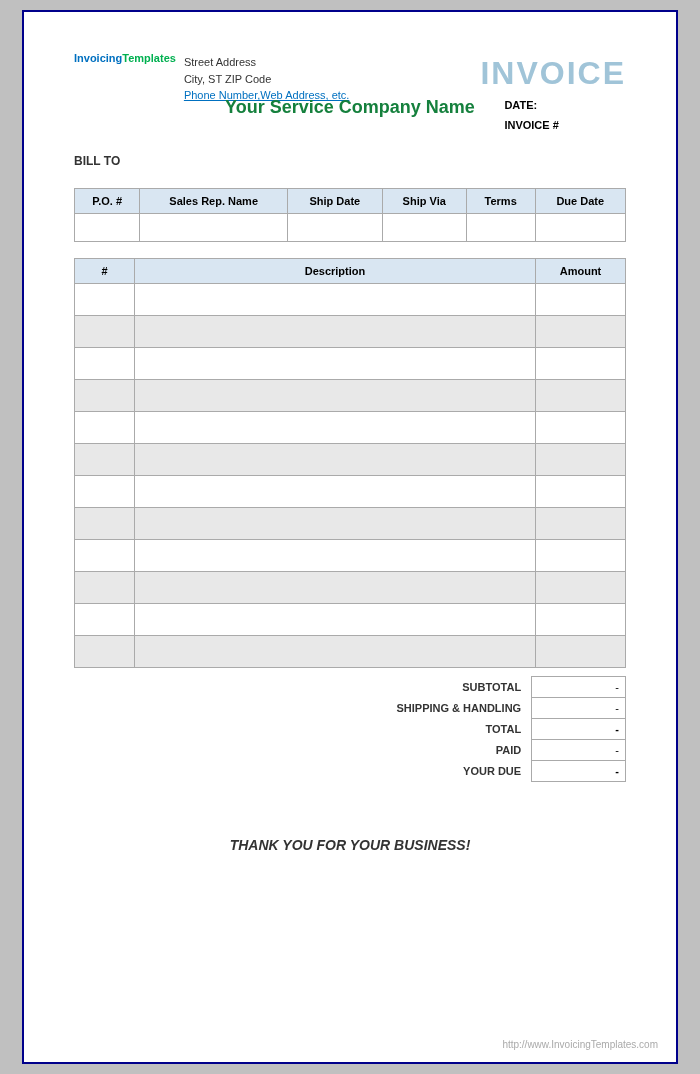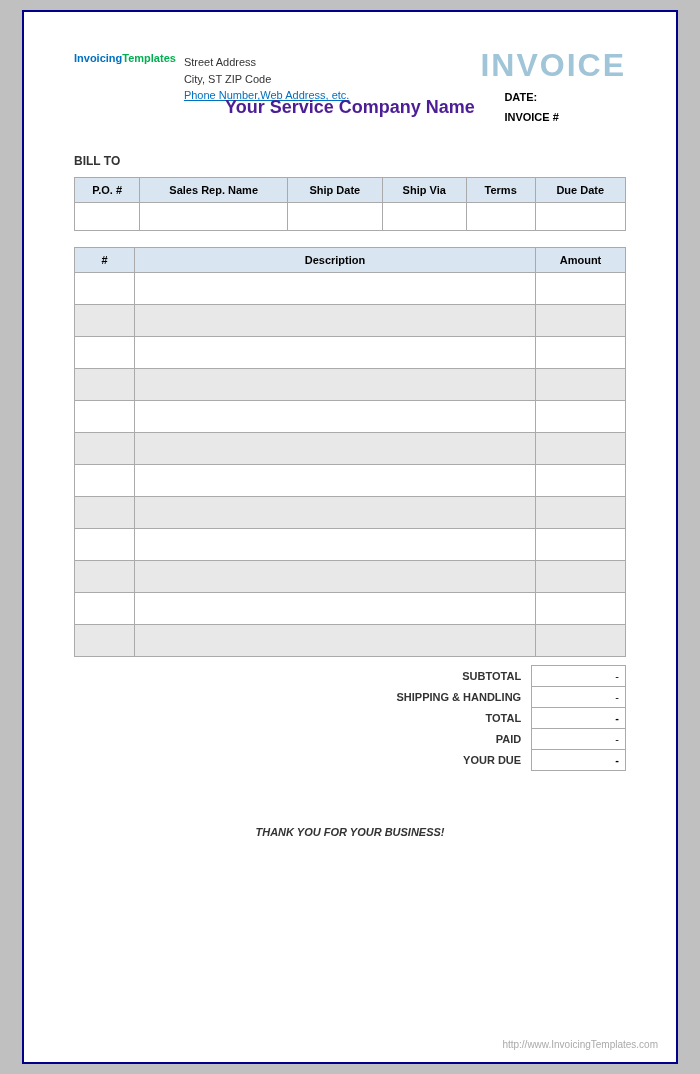--- a/index.html
+++ b/index.html
@@ -28,21 +28,21 @@
     }
     .logo-text {
       font-size: 11px;
       font-weight: bold;
     }
     .logo-invoicing { color: #0070c0; }
     .logo-templates { color: #00b050; }
     .company-name {
       font-size: 18px;
       font-weight: bold;
-      color: #4c1d95;
+      color: #15803d;
       text-align: center;
       position: absolute;
       left: 50%;
       transform: translateX(-50%);
       top: 45px;
       white-space: nowrap;
     }
     .company-address {
       font-size: 11px;
       color: #333;
@@ -57,21 +57,21 @@
       font-size: 32px;
       font-weight: bold;
       color: #a0c4d8;
       letter-spacing: 2px;
       text-align: right;
       margin-top: -5px;
     }
     
     .bill-to-section {
       margin-top: 50px;
-      margin-bottom: 9px;
+      margin-bottom: 20px;
     }
     .bill-to-label {
       font-size: 12px;
       font-weight: bold;
       color: #333;
     }
     
     .info-table {
       width: 100%;
       border-collapse: collapse;
@@ -163,21 +163,21 @@
     .totals-table td.val {
       border: 1px solid #aaa;
       min-width: 80px;
       text-align: right;
       padding-right: 6px;
       background: #fff;
     }
     
     .thank-you {
       text-align: center;
-      font-size: 11px;
+      font-size: 14px;
       font-style: italic;
       font-weight: bold;
       color: #333;
       margin-top: 55px;
       margin-bottom: 30px;
     }
     
     .footer-url {
       position: absolute;
       bottom: 12px;
@@ -190,21 +190,21 @@
       margin-bottom: 8px;
     }
     .left-info {
       display: flex;
       align-items: flex-start;
       gap: 8px;
     }
     .right-info {
       position: absolute;
       right: 0;
-      top: 0;
+      top: 8px;
       text-align: right;
     }
   </style>
 </head>
 <body>
 
 <div class="page">
 
   <div class="header-top">
     <div class="left-info">

